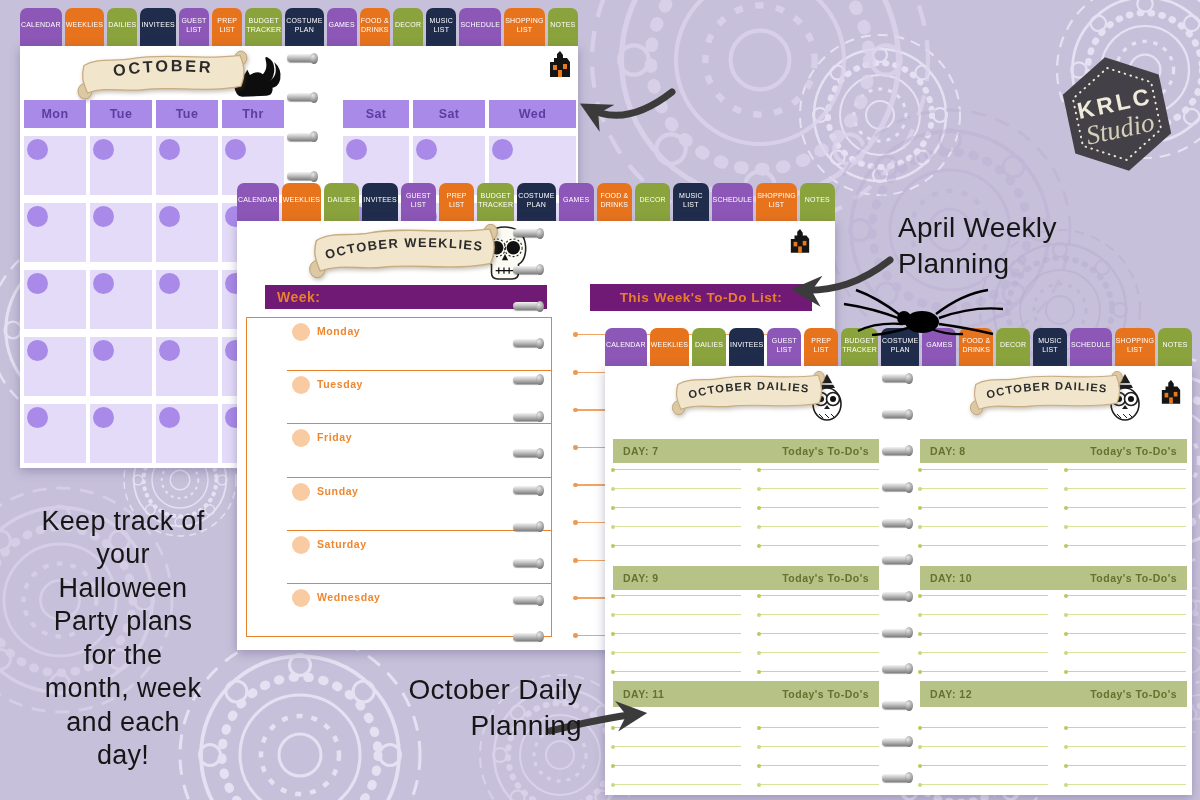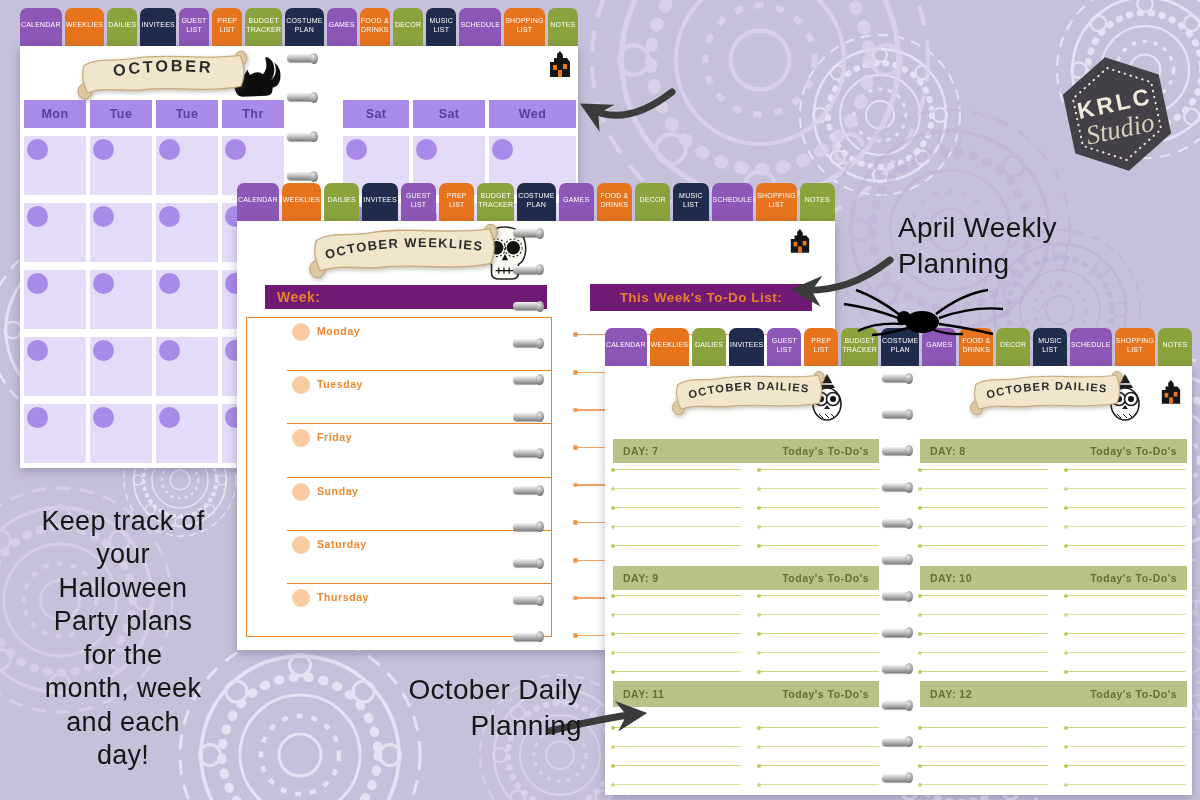--- a/index.html
+++ b/index.html
@@ -306,21 +306,21 @@
           <div class="wk-row">
             <span class="wk-dot"></span>
             <span class="wk-label">Sunday</span>
           </div>
           <div class="wk-row">
             <span class="wk-dot"></span>
             <span class="wk-label">Saturday</span>
           </div>
           <div class="wk-row">
             <span class="wk-dot"></span>
-            <span class="wk-label">Thursday</span>
+            <span class="wk-label">Wednesday</span>
           </div>
         </div>
       <div id="wk-lines">
           <div class="wline" style="left: 338px; width: 216px; top: 113px;"></div>
           <div class="wline" style="left: 338px; width: 216px; top: 150.6px;"></div>
           <div class="wline" style="left: 338px; width: 216px; top: 188.2px;"></div>
           <div class="wline" style="left: 338px; width: 216px; top: 225.8px;"></div>
           <div class="wline" style="left: 338px; width: 216px; top: 263.4px;"></div>
           <div class="wline" style="left: 338px; width: 216px; top: 301px;"></div>
           <div class="wline" style="left: 338px; width: 216px; top: 338.6px;"></div>

